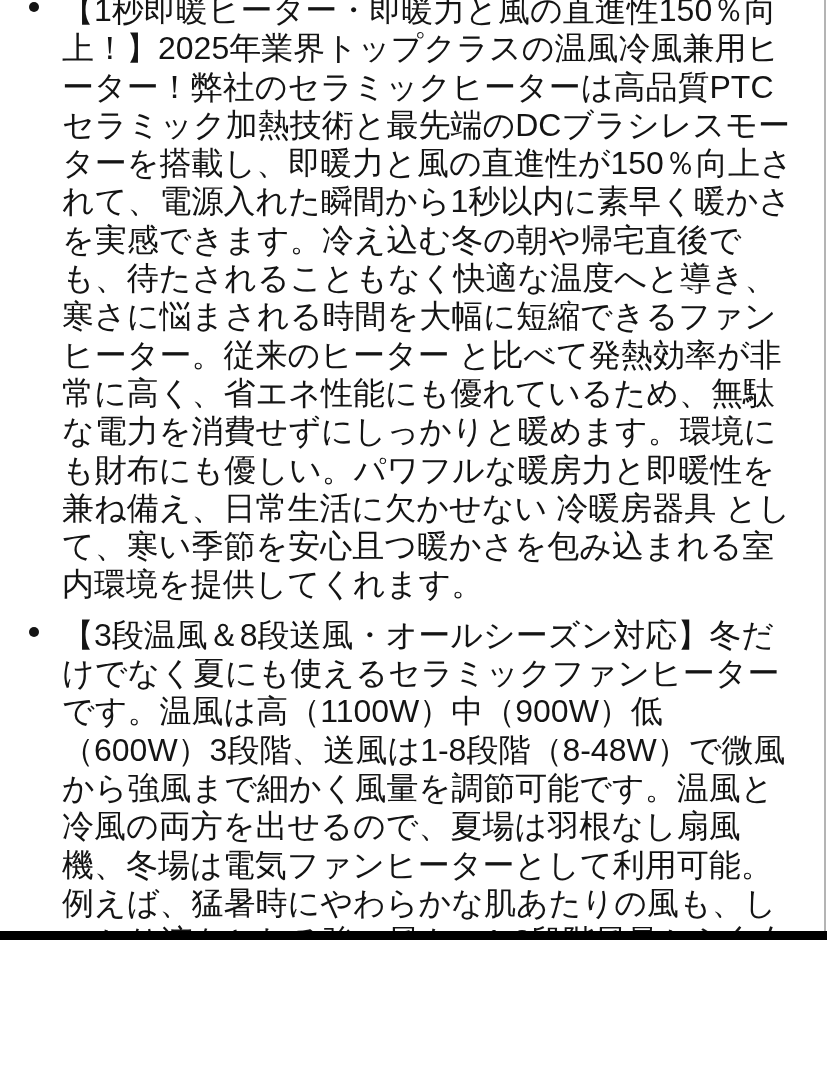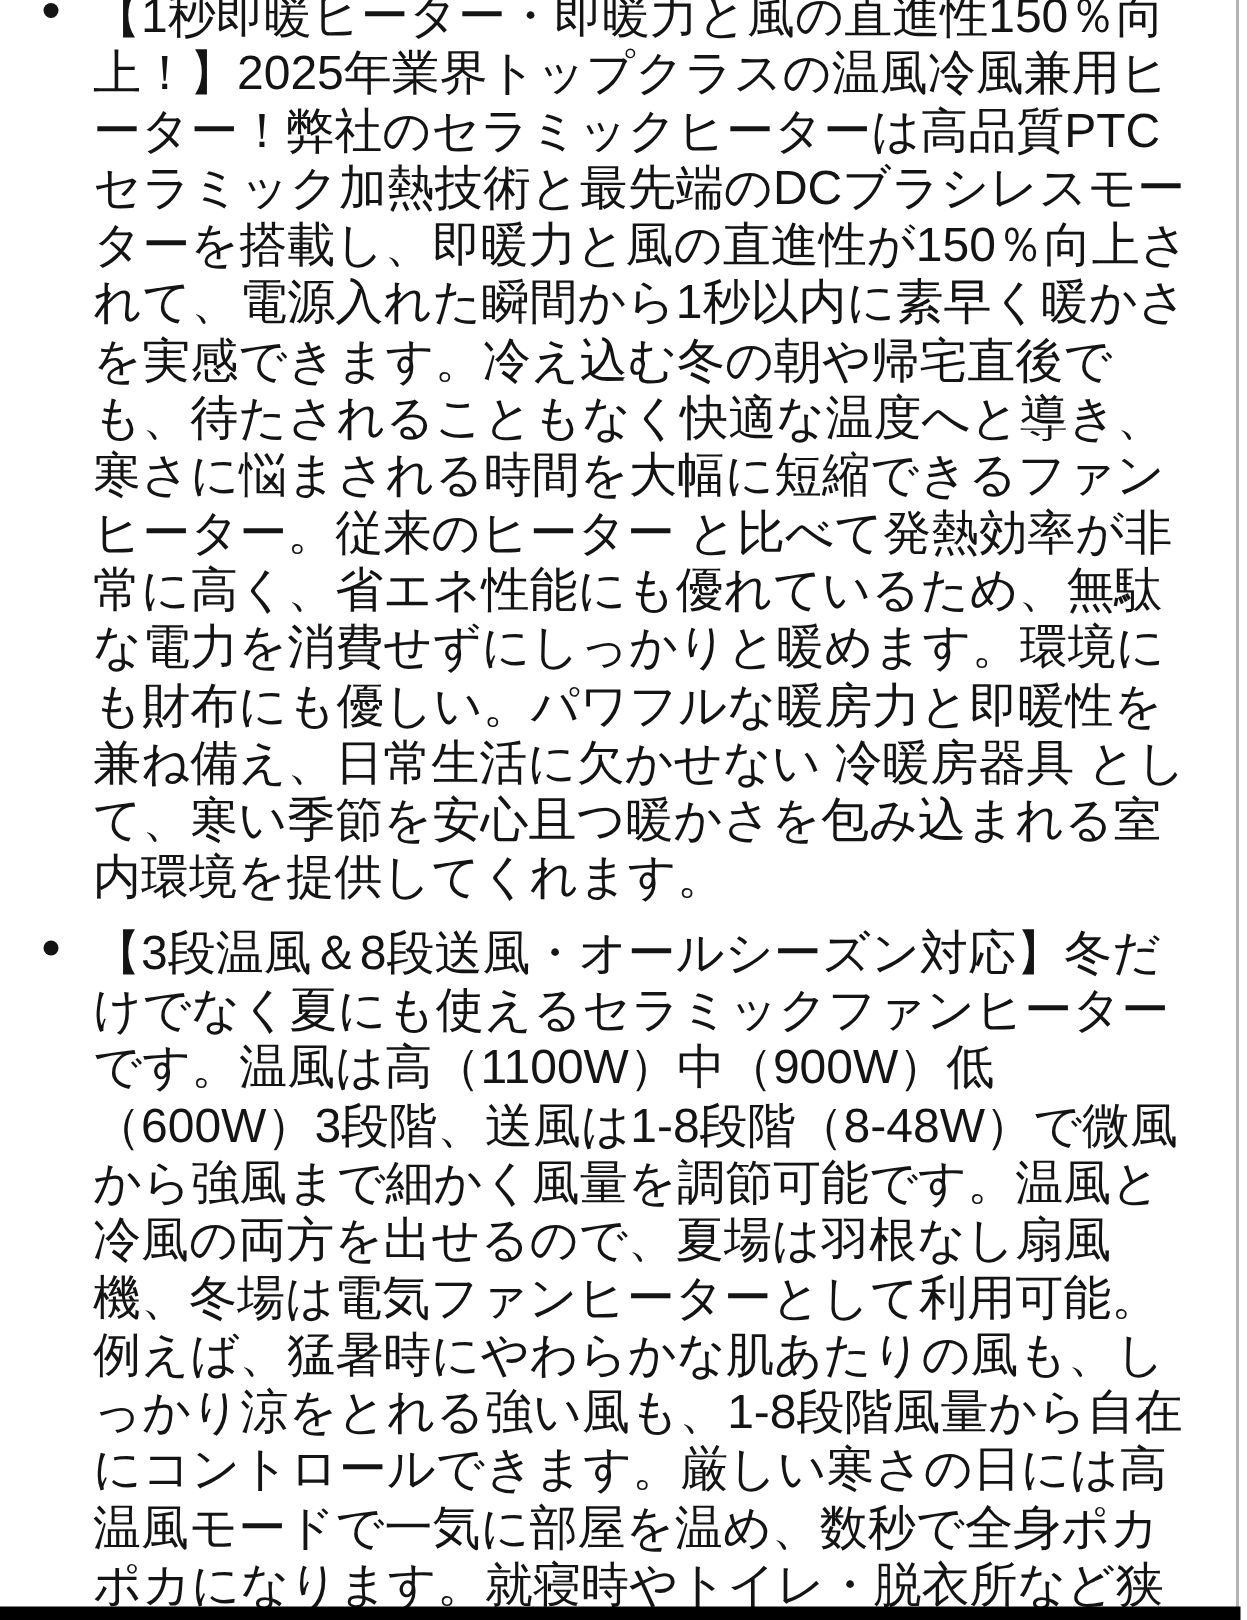--- a/index.html
+++ b/index.html
@@ -15,21 +15,21 @@
   }
   body{
     width:831px;
     height:1080px;
     overflow:hidden;
     font-family:"Liberation Sans","DejaVu Sans",sans-serif;
   }
   .page{
     position:relative;
     width:831px;
-    height:1080px;
+    height:940px;
     background:var(--bg);
     overflow:hidden;
   }
   .bullet-list{
     position:absolute;
     top:-9px;
     left:0;
     width:831px;
     box-sizing:border-box;
     margin:0;

